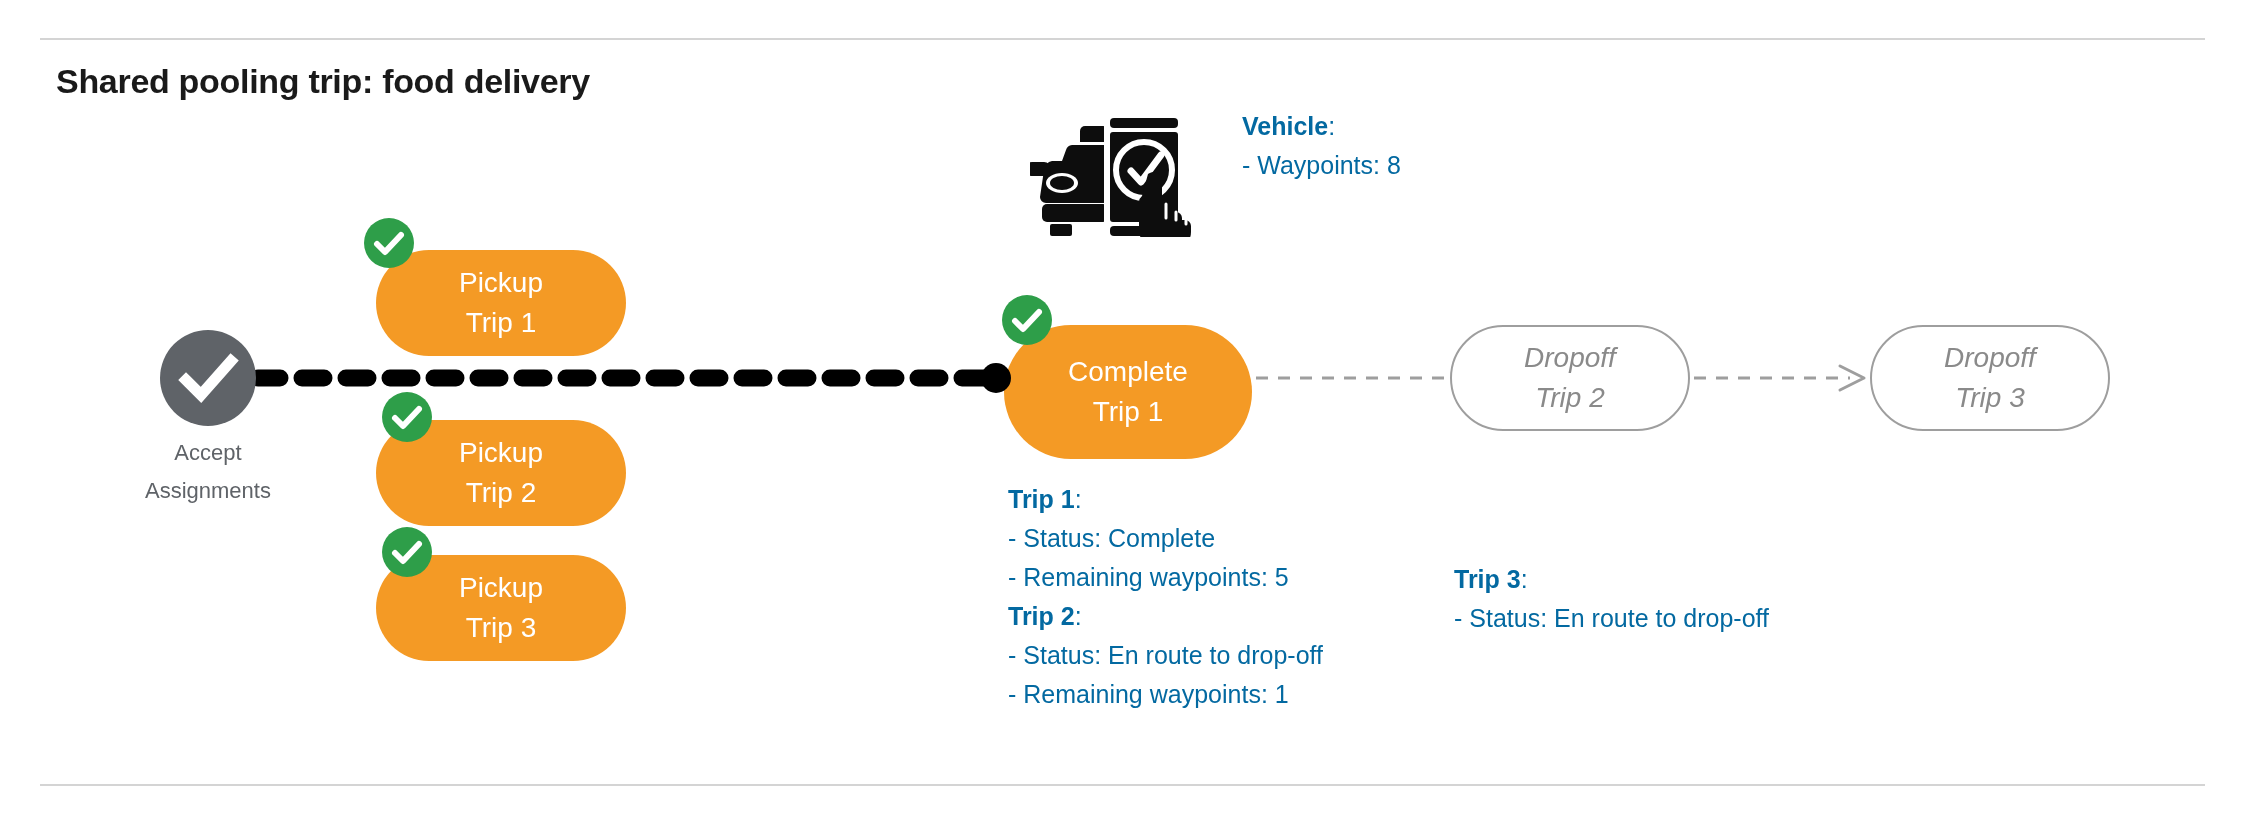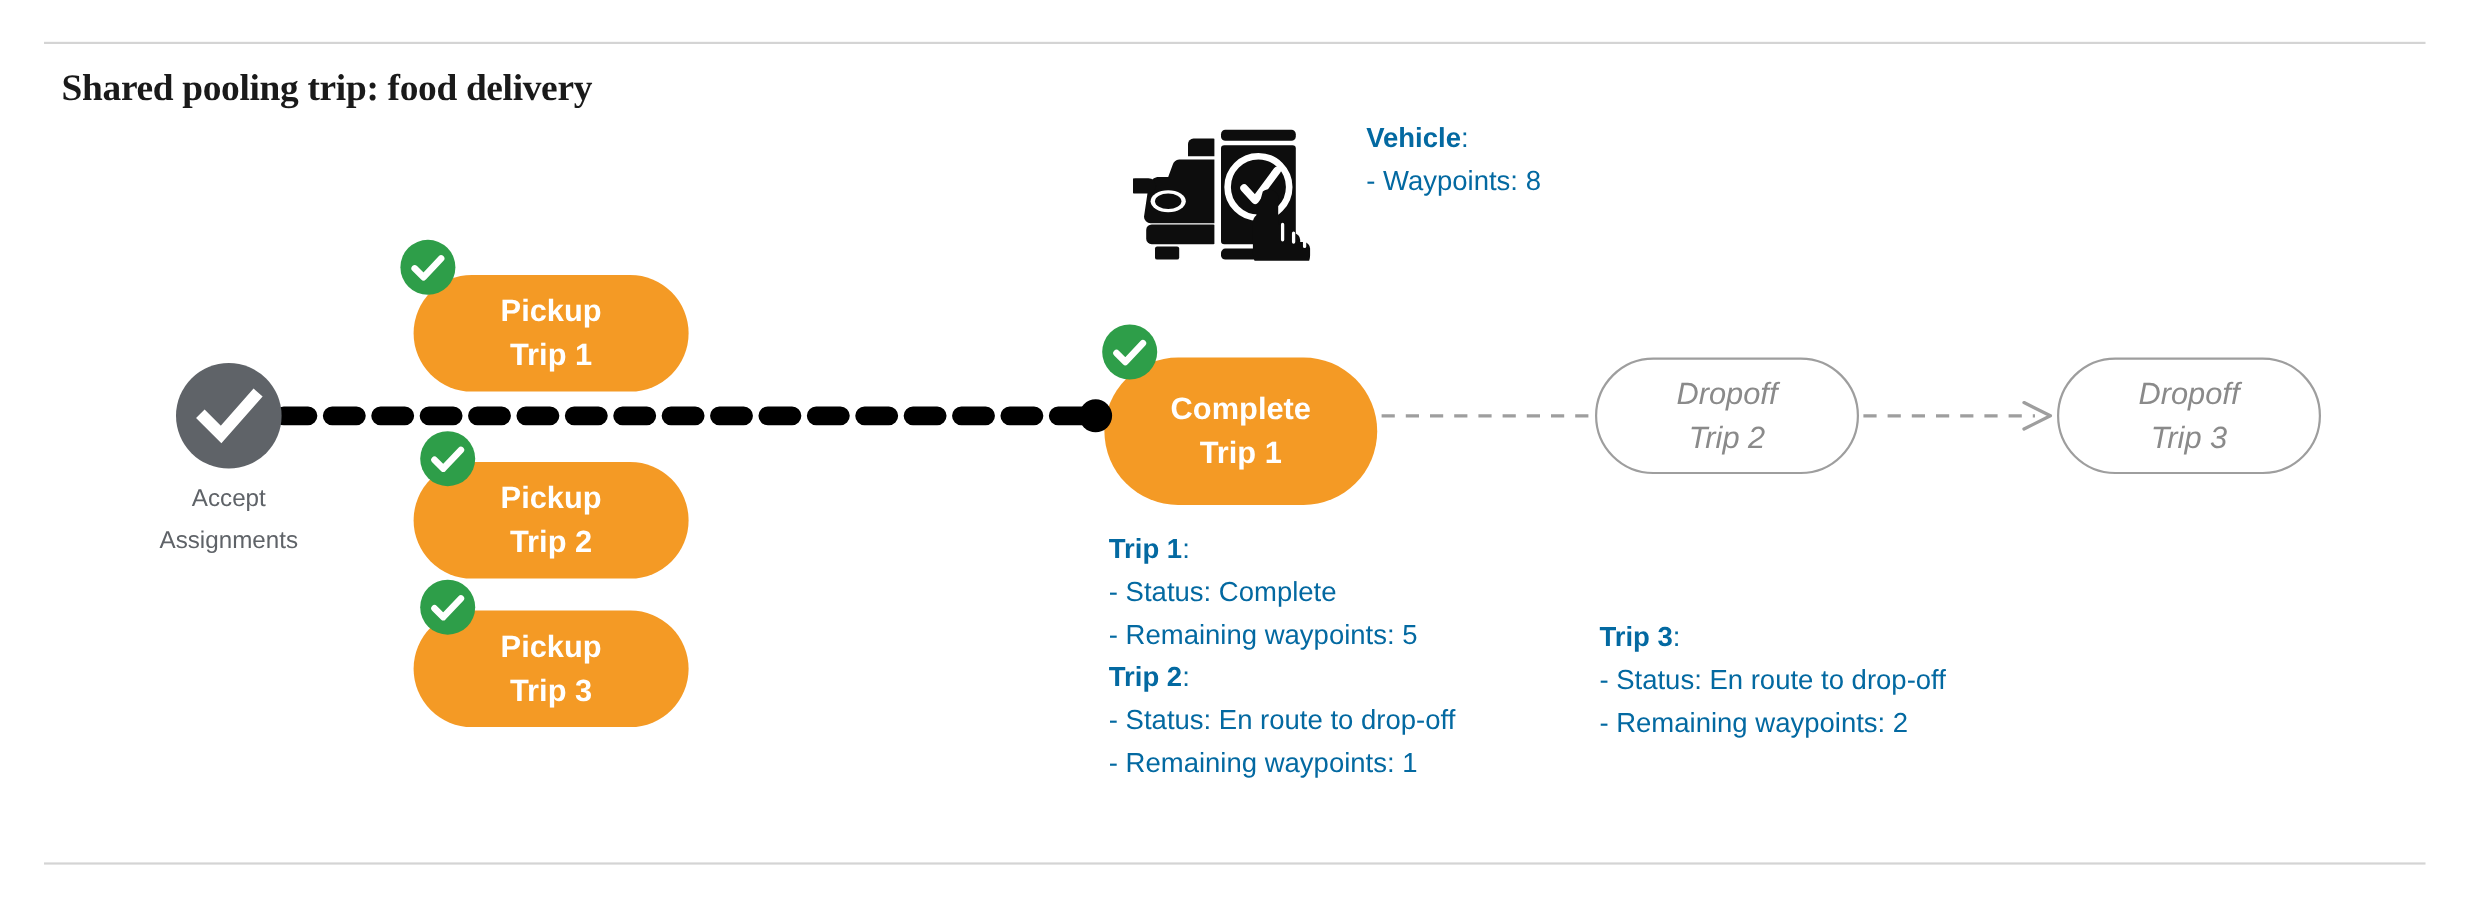--- a/index.html
+++ b/index.html
@@ -31,21 +31,20 @@
 
   .title {
     position: absolute;
     left: 56px;
     top: 62px;
     font-size: 34px;
     font-weight: bold;
     color: #1a1a1a;
     letter-spacing: -0.3px;
     white-space: nowrap;
-    font-family: Liberation Serif, serif;
   }
 
   
   .wires {
     position: absolute;
     left: 0; top: 0;
     width: 2245px; height: 825px;
     pointer-events: none;
   }
 
@@ -88,21 +87,21 @@
   }
   .pill .l1, .pill .l2 {
     font-size: 28px;
     line-height: 40px;
     white-space: nowrap;
   }
   .pill.filled {
     background: #f49a25;
     color: #ffffff;
   }
-  .pill.filled .l1, .pill.filled .l2 { font-weight: bold; }
+  .pill.filled .l1, .pill.filled .l2 { font-weight: normal; }
   .pill.outline {
     background: #ffffff;
     border: 2px solid #9e9e9e;
     color: #8a8a8a;
     font-style: italic;
   }
 
   .pill.pickup1   { left: 376px;  top: 250px; width: 250px; height: 106px; }
   .pill.pickup2   { left: 376px;  top: 420px; width: 250px; height: 106px; }
   .pill.pickup3   { left: 376px;  top: 555px; width: 250px; height: 106px; }
@@ -300,16 +299,15 @@
     </div>
     <div>- Status:  En route to drop-off</div>
     <div>- Remaining waypoints: 1</div>
   </div>
 
   <div class="info info-trip3">
     <div>
       <span class="hd">Trip 3</span><span>:</span>
     </div>
     <div>- Status:  En route to drop-off</div>
-    <div>- Remaining waypoints: 2</div>
   </div>
 
 </div>
 
 </body></html>

